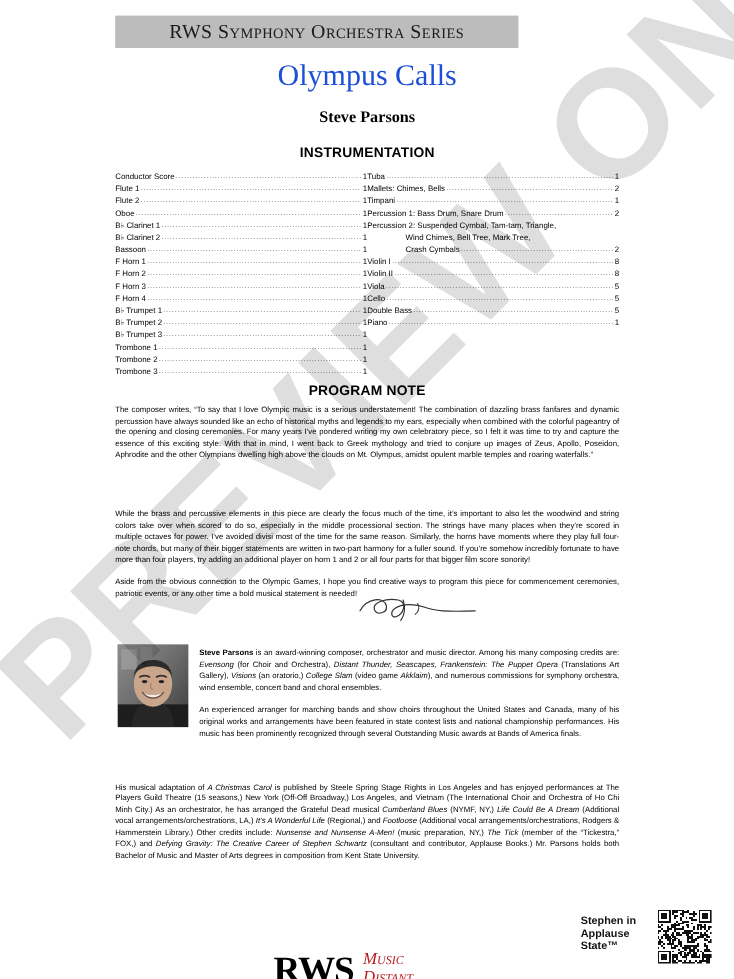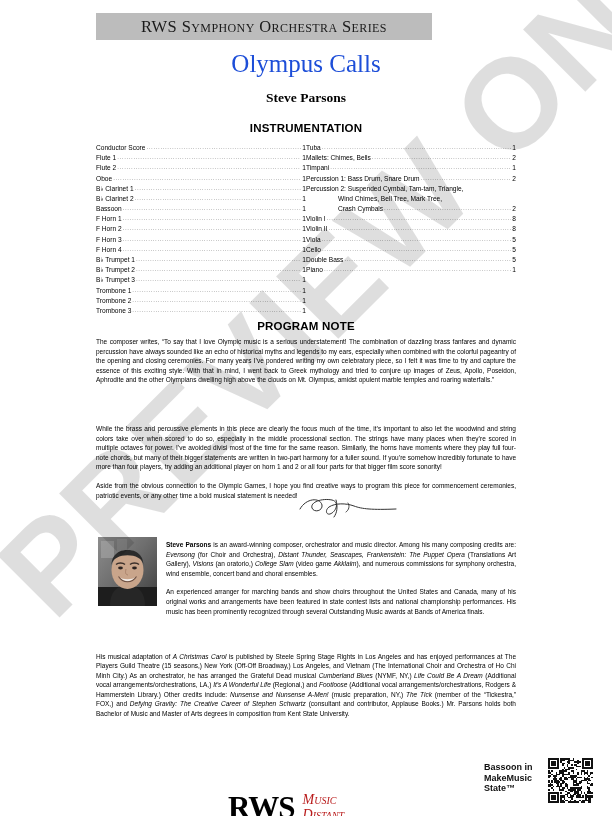--- a/index.html
+++ b/index.html
@@ -468,22 +468,22 @@
 
   <div class="footer-logo">
     <span class="rws-mark">RWS</span>
     <span class="rws-words">
       <span>Music</span><br>
       <span>Distant</span>
     </span>
   </div>
 
   <div class="cloud-cta">
-    <div>Bassoon in</div>
-    <div>MakeMusic</div>
+    <div>Stephen in</div>
+    <div>Applause</div>
     <div>State™</div>
   </div>
 
   <div class="qr-box">
     <svg id="qr-svg" width="45" height="45" viewBox="0 0 29 29" shape-rendering="crispEdges">
         <rect width="29" height="29" fill="#ffffff"></rect>
         <path d="M0 0h1v1h-1zM1 0h1v1h-1zM2 0h1v1h-1zM3 0h1v1h-1zM4 0h1v1h-1zM5 0h1v1h-1zM6 0h1v1h-1zM8 0h1v1h-1zM9 0h1v1h-1zM10 0h1v1h-1zM11 0h1v1h-1zM12 0h1v1h-1zM13 0h1v1h-1zM16 0h1v1h-1zM22 0h1v1h-1zM23 0h1v1h-1zM24 0h1v1h-1zM25 0h1v1h-1zM26 0h1v1h-1zM27 0h1v1h-1zM28 0h1v1h-1zM0 1h1v1h-1zM6 1h1v1h-1zM8 1h1v1h-1zM9 1h1v1h-1zM10 1h1v1h-1zM13 1h1v1h-1zM14 1h1v1h-1zM15 1h1v1h-1zM16 1h1v1h-1zM19 1h1v1h-1zM22 1h1v1h-1zM28 1h1v1h-1zM0 2h1v1h-1zM2 2h1v1h-1zM3 2h1v1h-1zM4 2h1v1h-1zM6 2h1v1h-1zM8 2h1v1h-1zM12 2h1v1h-1zM13 2h1v1h-1zM17 2h1v1h-1zM18 2h1v1h-1zM19 2h1v1h-1zM20 2h1v1h-1zM22 2h1v1h-1zM24 2h1v1h-1zM25 2h1v1h-1zM26 2h1v1h-1zM28 2h1v1h-1zM0 3h1v1h-1zM2 3h1v1h-1zM3 3h1v1h-1zM4 3h1v1h-1zM6 3h1v1h-1zM9 3h1v1h-1zM10 3h1v1h-1zM13 3h1v1h-1zM19 3h1v1h-1zM22 3h1v1h-1zM24 3h1v1h-1zM25 3h1v1h-1zM26 3h1v1h-1zM28 3h1v1h-1zM0 4h1v1h-1zM2 4h1v1h-1zM3 4h1v1h-1zM4 4h1v1h-1zM6 4h1v1h-1zM9 4h1v1h-1zM12 4h1v1h-1zM15 4h1v1h-1zM17 4h1v1h-1zM18 4h1v1h-1zM22 4h1v1h-1zM24 4h1v1h-1zM25 4h1v1h-1zM26 4h1v1h-1zM28 4h1v1h-1zM0 5h1v1h-1zM6 5h1v1h-1zM12 5h1v1h-1zM18 5h1v1h-1zM19 5h1v1h-1zM20 5h1v1h-1zM22 5h1v1h-1zM28 5h1v1h-1zM0 6h1v1h-1zM1 6h1v1h-1zM2 6h1v1h-1zM3 6h1v1h-1zM4 6h1v1h-1zM5 6h1v1h-1zM6 6h1v1h-1zM10 6h1v1h-1zM13 6h1v1h-1zM14 6h1v1h-1zM15 6h1v1h-1zM16 6h1v1h-1zM22 6h1v1h-1zM23 6h1v1h-1zM24 6h1v1h-1zM25 6h1v1h-1zM26 6h1v1h-1zM27 6h1v1h-1zM28 6h1v1h-1zM9 7h1v1h-1zM11 7h1v1h-1zM12 7h1v1h-1zM13 7h1v1h-1zM18 7h1v1h-1zM0 8h1v1h-1zM2 8h1v1h-1zM7 8h1v1h-1zM8 8h1v1h-1zM9 8h1v1h-1zM10 8h1v1h-1zM11 8h1v1h-1zM15 8h1v1h-1zM16 8h1v1h-1zM21 8h1v1h-1zM22 8h1v1h-1zM23 8h1v1h-1zM25 8h1v1h-1zM0 9h1v1h-1zM1 9h1v1h-1zM5 9h1v1h-1zM7 9h1v1h-1zM8 9h1v1h-1zM9 9h1v1h-1zM13 9h1v1h-1zM16 9h1v1h-1zM19 9h1v1h-1zM21 9h1v1h-1zM23 9h1v1h-1zM24 9h1v1h-1zM25 9h1v1h-1zM27 9h1v1h-1zM28 9h1v1h-1zM2 10h1v1h-1zM5 10h1v1h-1zM6 10h1v1h-1zM7 10h1v1h-1zM9 10h1v1h-1zM10 10h1v1h-1zM11 10h1v1h-1zM12 10h1v1h-1zM13 10h1v1h-1zM19 10h1v1h-1zM21 10h1v1h-1zM23 10h1v1h-1zM25 10h1v1h-1zM27 10h1v1h-1zM0 11h1v1h-1zM1 11h1v1h-1zM3 11h1v1h-1zM4 11h1v1h-1zM5 11h1v1h-1zM9 11h1v1h-1zM14 11h1v1h-1zM15 11h1v1h-1zM16 11h1v1h-1zM17 11h1v1h-1zM18 11h1v1h-1zM26 11h1v1h-1zM0 12h1v1h-1zM4 12h1v1h-1zM8 12h1v1h-1zM10 12h1v1h-1zM11 12h1v1h-1zM13 12h1v1h-1zM14 12h1v1h-1zM15 12h1v1h-1zM16 12h1v1h-1zM17 12h1v1h-1zM19 12h1v1h-1zM20 12h1v1h-1zM21 12h1v1h-1zM23 12h1v1h-1zM25 12h1v1h-1zM28 12h1v1h-1zM3 13h1v1h-1zM4 13h1v1h-1zM5 13h1v1h-1zM7 13h1v1h-1zM8 13h1v1h-1zM10 13h1v1h-1zM11 13h1v1h-1zM12 13h1v1h-1zM15 13h1v1h-1zM16 13h1v1h-1zM18 13h1v1h-1zM23 13h1v1h-1zM24 13h1v1h-1zM25 13h1v1h-1zM26 13h1v1h-1zM0 14h1v1h-1zM2 14h1v1h-1zM4 14h1v1h-1zM5 14h1v1h-1zM6 14h1v1h-1zM8 14h1v1h-1zM9 14h1v1h-1zM16 14h1v1h-1zM17 14h1v1h-1zM18 14h1v1h-1zM21 14h1v1h-1zM22 14h1v1h-1zM23 14h1v1h-1zM24 14h1v1h-1zM26 14h1v1h-1zM27 14h1v1h-1zM0 15h1v1h-1zM2 15h1v1h-1zM4 15h1v1h-1zM5 15h1v1h-1zM6 15h1v1h-1zM7 15h1v1h-1zM9 15h1v1h-1zM10 15h1v1h-1zM16 15h1v1h-1zM17 15h1v1h-1zM18 15h1v1h-1zM20 15h1v1h-1zM21 15h1v1h-1zM25 15h1v1h-1zM1 16h1v1h-1zM5 16h1v1h-1zM6 16h1v1h-1zM8 16h1v1h-1zM9 16h1v1h-1zM11 16h1v1h-1zM16 16h1v1h-1zM18 16h1v1h-1zM19 16h1v1h-1zM20 16h1v1h-1zM25 16h1v1h-1zM26 16h1v1h-1zM28 16h1v1h-1zM0 17h1v1h-1zM1 17h1v1h-1zM2 17h1v1h-1zM6 17h1v1h-1zM8 17h1v1h-1zM11 17h1v1h-1zM12 17h1v1h-1zM16 17h1v1h-1zM17 17h1v1h-1zM18 17h1v1h-1zM19 17h1v1h-1zM27 17h1v1h-1zM28 17h1v1h-1zM0 18h1v1h-1zM1 18h1v1h-1zM3 18h1v1h-1zM5 18h1v1h-1zM6 18h1v1h-1zM7 18h1v1h-1zM8 18h1v1h-1zM11 18h1v1h-1zM12 18h1v1h-1zM21 18h1v1h-1zM25 18h1v1h-1zM2 19h1v1h-1zM7 19h1v1h-1zM9 19h1v1h-1zM10 19h1v1h-1zM12 19h1v1h-1zM14 19h1v1h-1zM15 19h1v1h-1zM16 19h1v1h-1zM17 19h1v1h-1zM18 19h1v1h-1zM19 19h1v1h-1zM20 19h1v1h-1zM21 19h1v1h-1zM25 19h1v1h-1zM26 19h1v1h-1zM0 20h1v1h-1zM3 20h1v1h-1zM7 20h1v1h-1zM8 20h1v1h-1zM9 20h1v1h-1zM13 20h1v1h-1zM14 20h1v1h-1zM15 20h1v1h-1zM16 20h1v1h-1zM17 20h1v1h-1zM19 20h1v1h-1zM20 20h1v1h-1zM26 20h1v1h-1zM11 21h1v1h-1zM14 21h1v1h-1zM15 21h1v1h-1zM17 21h1v1h-1zM18 21h1v1h-1zM19 21h1v1h-1zM21 21h1v1h-1zM25 21h1v1h-1zM26 21h1v1h-1zM27 21h1v1h-1zM0 22h1v1h-1zM1 22h1v1h-1zM2 22h1v1h-1zM3 22h1v1h-1zM4 22h1v1h-1zM5 22h1v1h-1zM6 22h1v1h-1zM8 22h1v1h-1zM12 22h1v1h-1zM13 22h1v1h-1zM17 22h1v1h-1zM18 22h1v1h-1zM19 22h1v1h-1zM21 22h1v1h-1zM23 22h1v1h-1zM25 22h1v1h-1zM26 22h1v1h-1zM27 22h1v1h-1zM28 22h1v1h-1zM0 23h1v1h-1zM6 23h1v1h-1zM11 23h1v1h-1zM12 23h1v1h-1zM14 23h1v1h-1zM16 23h1v1h-1zM17 23h1v1h-1zM19 23h1v1h-1zM20 23h1v1h-1zM24 23h1v1h-1zM0 24h1v1h-1zM2 24h1v1h-1zM3 24h1v1h-1zM4 24h1v1h-1zM6 24h1v1h-1zM8 24h1v1h-1zM9 24h1v1h-1zM10 24h1v1h-1zM12 24h1v1h-1zM14 24h1v1h-1zM15 24h1v1h-1zM16 24h1v1h-1zM18 24h1v1h-1zM19 24h1v1h-1zM20 24h1v1h-1zM22 24h1v1h-1zM24 24h1v1h-1zM25 24h1v1h-1zM26 24h1v1h-1zM27 24h1v1h-1zM28 24h1v1h-1zM0 25h1v1h-1zM2 25h1v1h-1zM3 25h1v1h-1zM4 25h1v1h-1zM6 25h1v1h-1zM8 25h1v1h-1zM9 25h1v1h-1zM10 25h1v1h-1zM13 25h1v1h-1zM14 25h1v1h-1zM15 25h1v1h-1zM18 25h1v1h-1zM19 25h1v1h-1zM20 25h1v1h-1zM21 25h1v1h-1zM22 25h1v1h-1zM24 25h1v1h-1zM25 25h1v1h-1zM26 25h1v1h-1zM27 25h1v1h-1zM28 25h1v1h-1zM0 26h1v1h-1zM2 26h1v1h-1zM3 26h1v1h-1zM4 26h1v1h-1zM6 26h1v1h-1zM8 26h1v1h-1zM10 26h1v1h-1zM15 26h1v1h-1zM24 26h1v1h-1zM26 26h1v1h-1zM27 26h1v1h-1zM0 27h1v1h-1zM6 27h1v1h-1zM8 27h1v1h-1zM9 27h1v1h-1zM11 27h1v1h-1zM12 27h1v1h-1zM14 27h1v1h-1zM17 27h1v1h-1zM20 27h1v1h-1zM22 27h1v1h-1zM23 27h1v1h-1zM24 27h1v1h-1zM25 27h1v1h-1zM26 27h1v1h-1zM27 27h1v1h-1zM0 28h1v1h-1zM1 28h1v1h-1zM2 28h1v1h-1zM3 28h1v1h-1zM4 28h1v1h-1zM5 28h1v1h-1zM6 28h1v1h-1zM8 28h1v1h-1zM9 28h1v1h-1zM10 28h1v1h-1zM13 28h1v1h-1zM14 28h1v1h-1zM15 28h1v1h-1zM16 28h1v1h-1zM17 28h1v1h-1zM18 28h1v1h-1zM19 28h1v1h-1zM21 28h1v1h-1zM22 28h1v1h-1zM23 28h1v1h-1zM26 28h1v1h-1zM27 28h1v1h-1z" fill="#111111"></path>
       </svg>
   </div>
 

